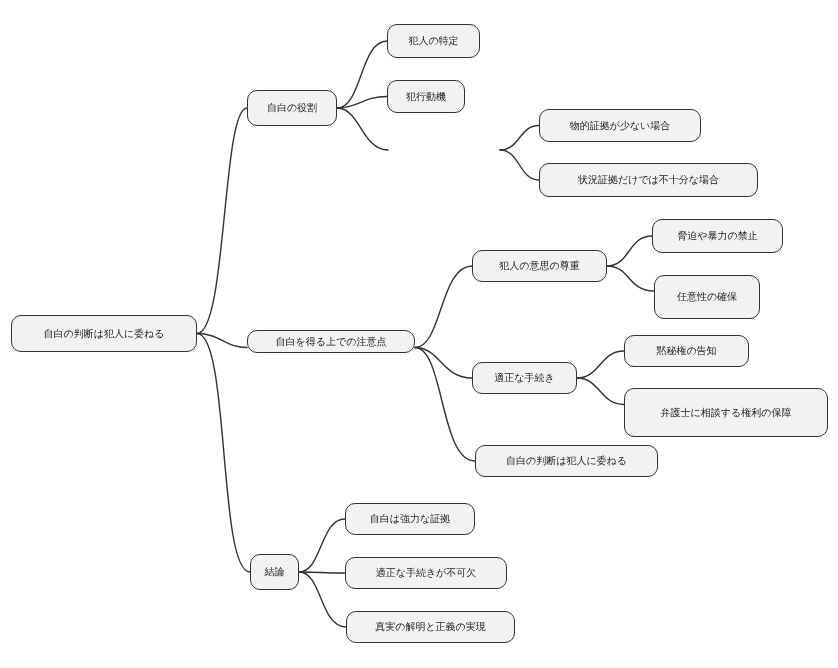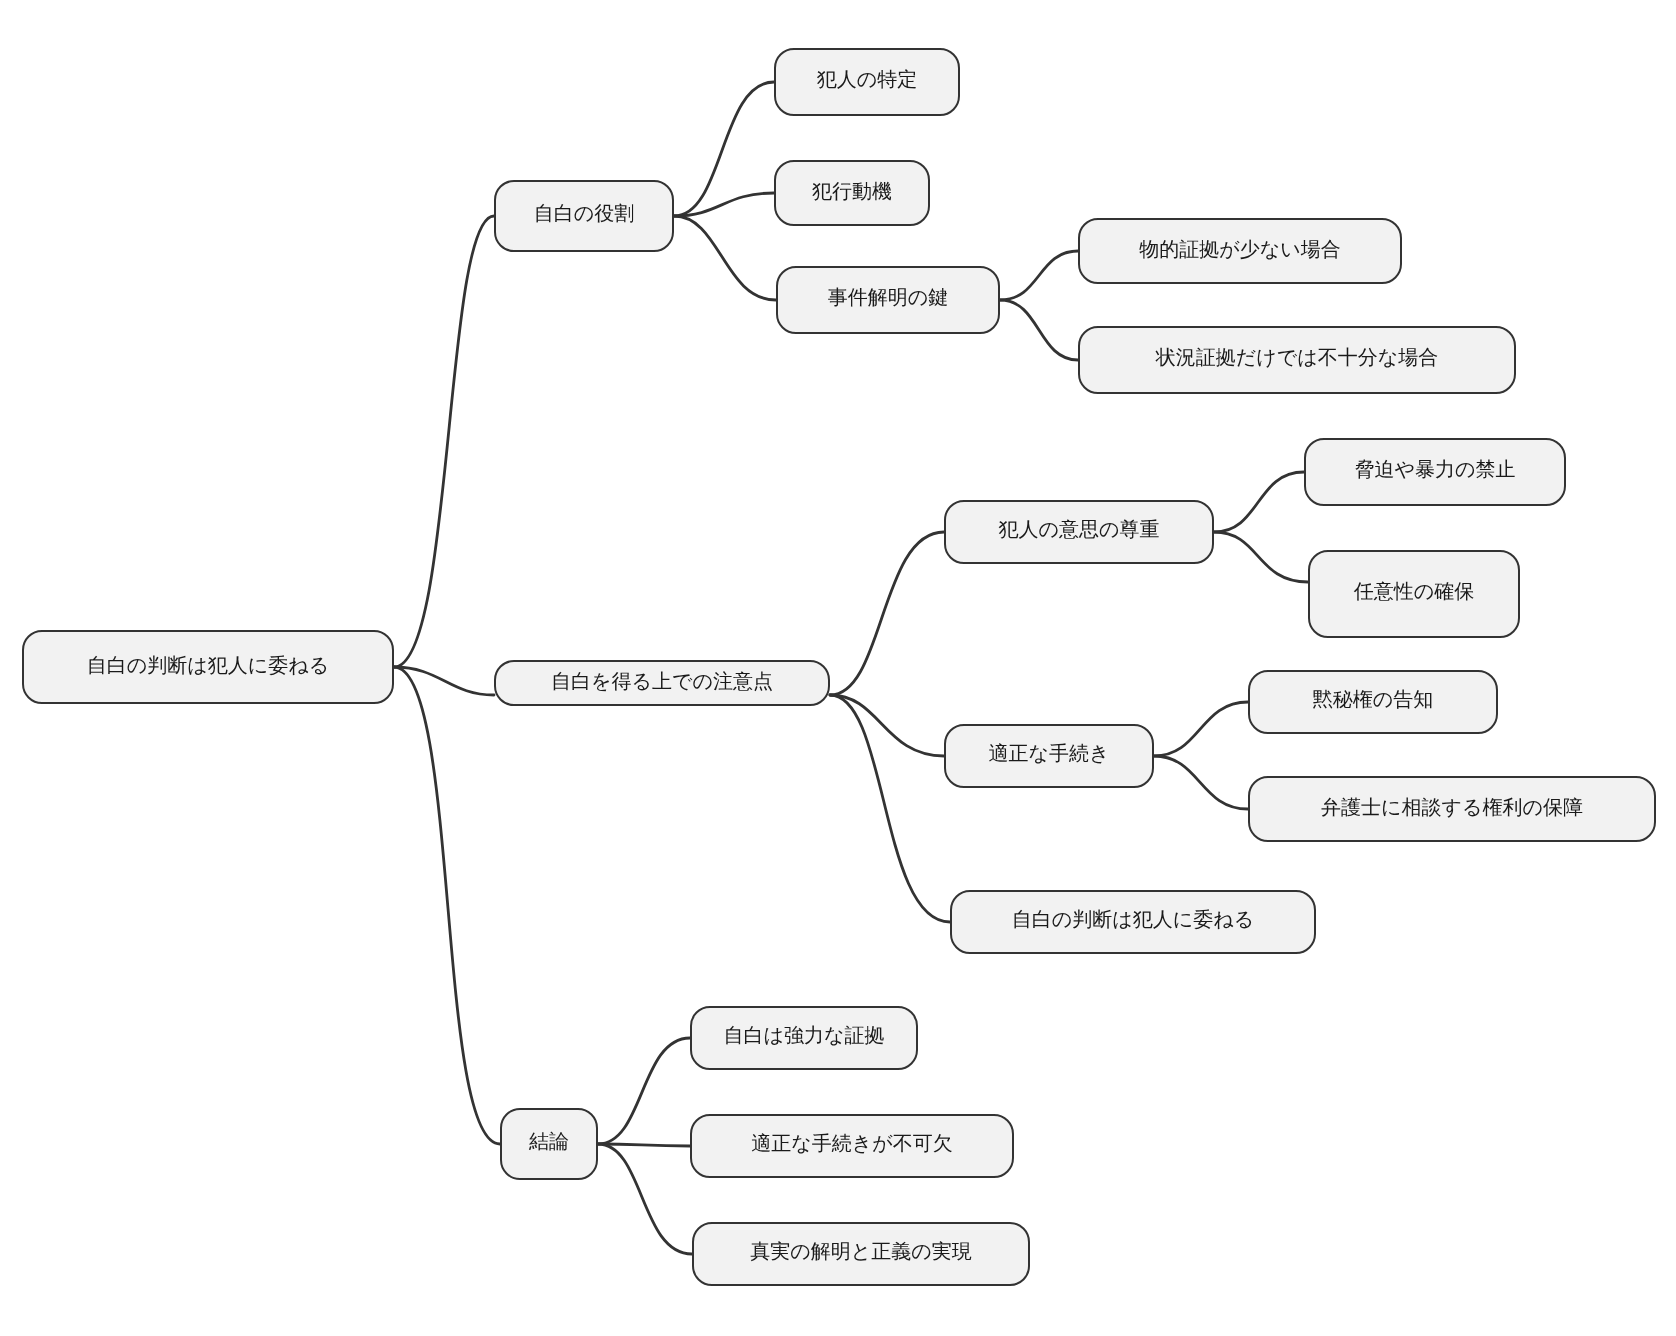--- a/index.html
+++ b/index.html
@@ -62,31 +62,30 @@
     <path d="M299,572 C322,572 320,519 345,519"></path>
     <path d="M299,572 C320,572 322,573 345,573"></path>
     <path d="M299,572 C322,572 320,627 346,627"></path>
   </svg>
 
   <div class="node" style="left:11px;top:315px;width:186px;height:37px">自白の判断は犯人に委ねる</div>
 
   <div class="node" style="left:247px;top:90px;width:90px;height:36px">自白の役割</div>
   <div class="node" style="left:387px;top:24px;width:93px;height:34px">犯人の特定</div>
   <div class="node" style="left:387px;top:80px;width:78px;height:33px">犯行動機</div>
-  <div class="node" style="left:388px;top:133px;width:112px;height:34px">事件解明の鍵</div>
   <div class="node" style="left:539px;top:109px;width:162px;height:33px">物的証拠が少ない場合</div>
   <div class="node" style="left:539px;top:163px;width:219px;height:34px">状況証拠だけでは不十分な場合</div>
 
   <div class="node" style="left:247px;top:330px;width:168px;height:23px">自白を得る上での注意点</div>
   <div class="node" style="left:472px;top:250px;width:135px;height:32px">犯人の意思の尊重</div>
   <div class="node" style="left:652px;top:219px;width:131px;height:34px">脅迫や暴力の禁止</div>
   <div class="node" style="left:654px;top:275px;width:106px;height:44px">任意性の確保</div>
   <div class="node" style="left:472px;top:362px;width:105px;height:32px">適正な手続き</div>
   <div class="node" style="left:624px;top:335px;width:125px;height:32px">黙秘権の告知</div>
-  <div class="node" style="left:624px;top:388px;width:204px;height:33px">弁護士に相談する権利の保障</div>
+  <div class="node" style="left:624px;top:388px;width:204px;height:49px">弁護士に相談する権利の保障</div>
   <div class="node" style="left:475px;top:445px;width:183px;height:32px">自白の判断は犯人に委ねる</div>
 
   <div class="node" style="left:250px;top:554px;width:49px;height:36px">結論</div>
-  <div class="node" style="left:345px;top:503px;width:114px;height:32px">自白は強力な証拠</div>
+  <div class="node" style="left:345px;top:503px;width:130px;height:32px">自白は強力な証拠</div>
   <div class="node" style="left:345px;top:557px;width:162px;height:32px">適正な手続きが不可欠</div>
   <div class="node" style="left:346px;top:611px;width:169px;height:32px">真実の解明と正義の実現</div>
 
 </div>
 
 </body></html>

